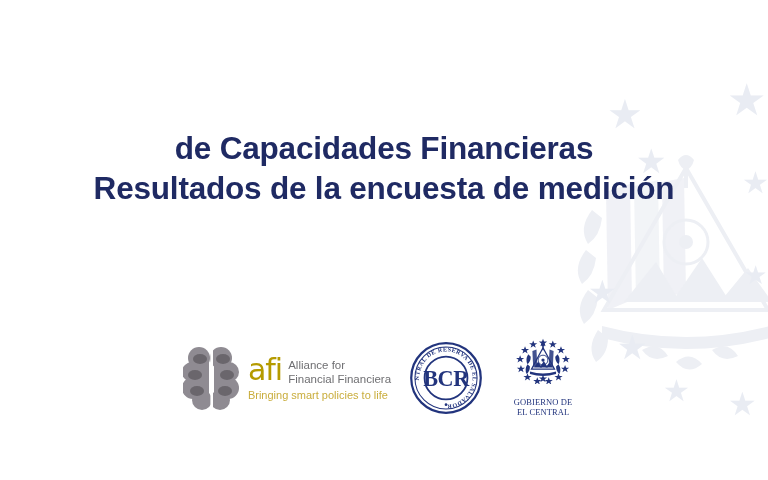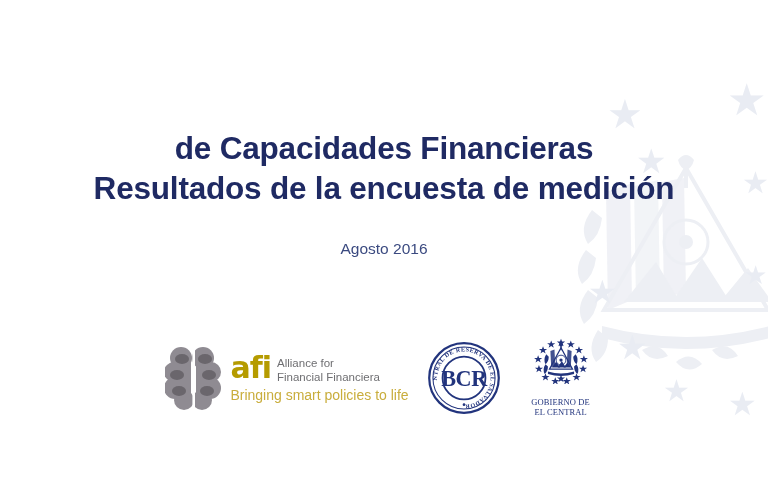--- a/index.html
+++ b/index.html
@@ -107,39 +107,39 @@
     justify-content: center;
     padding-top: 2px;
   }
   .afi-topline {
     display: flex;
     align-items: flex-start;
     gap: 6px;
   }
   .afi-word {
     font-size: 30px;
-    font-weight: bold;
+    font-weight: normal;
     color: #b59b00;
     line-height: 0.92;
     letter-spacing: -1px;
     font-family: "DejaVu Sans", sans-serif;
   }
   .afi-tagwrap {
     display: flex;
     flex-direction: column;
     padding-top: 2px;
   }
   .afi-tag {
     font-size: 11.5px;
     color: #6f6f72;
     line-height: 1.24;
     white-space: nowrap;
   }
   .afi-slogan {
-    font-size: 14px;
+    font-size: 11px;
     color: #c9ad3c;
     line-height: 1.2;
     margin-top: 3px;
     white-space: nowrap;
   }
 
   
   .bcr-logo {
     width: 74px;
     height: 74px;
@@ -222,21 +222,20 @@
   </div>
 
   <div class="content">
 
     <div class="title-block">
       <div class="title-line">de Capacidades Financieras</div>
       <div class="title-line">Resultados de la encuesta de medición</div>
     </div>
 
     <div class="subtitle-block">
-      <div class="subtitle-line">Agosto 2016</div>
     </div>
 
     <div class="logo-row">
 
       <div class="afi-logo">
         <svg class="afi-mark" viewBox="0 0 58 64">
           <g fill="#8f8b92">
             <circle cx="16" cy="12" r="11"></circle>
             <circle cx="38" cy="12" r="11"></circle>
             <circle cx="9" cy="26" r="10"></circle>

